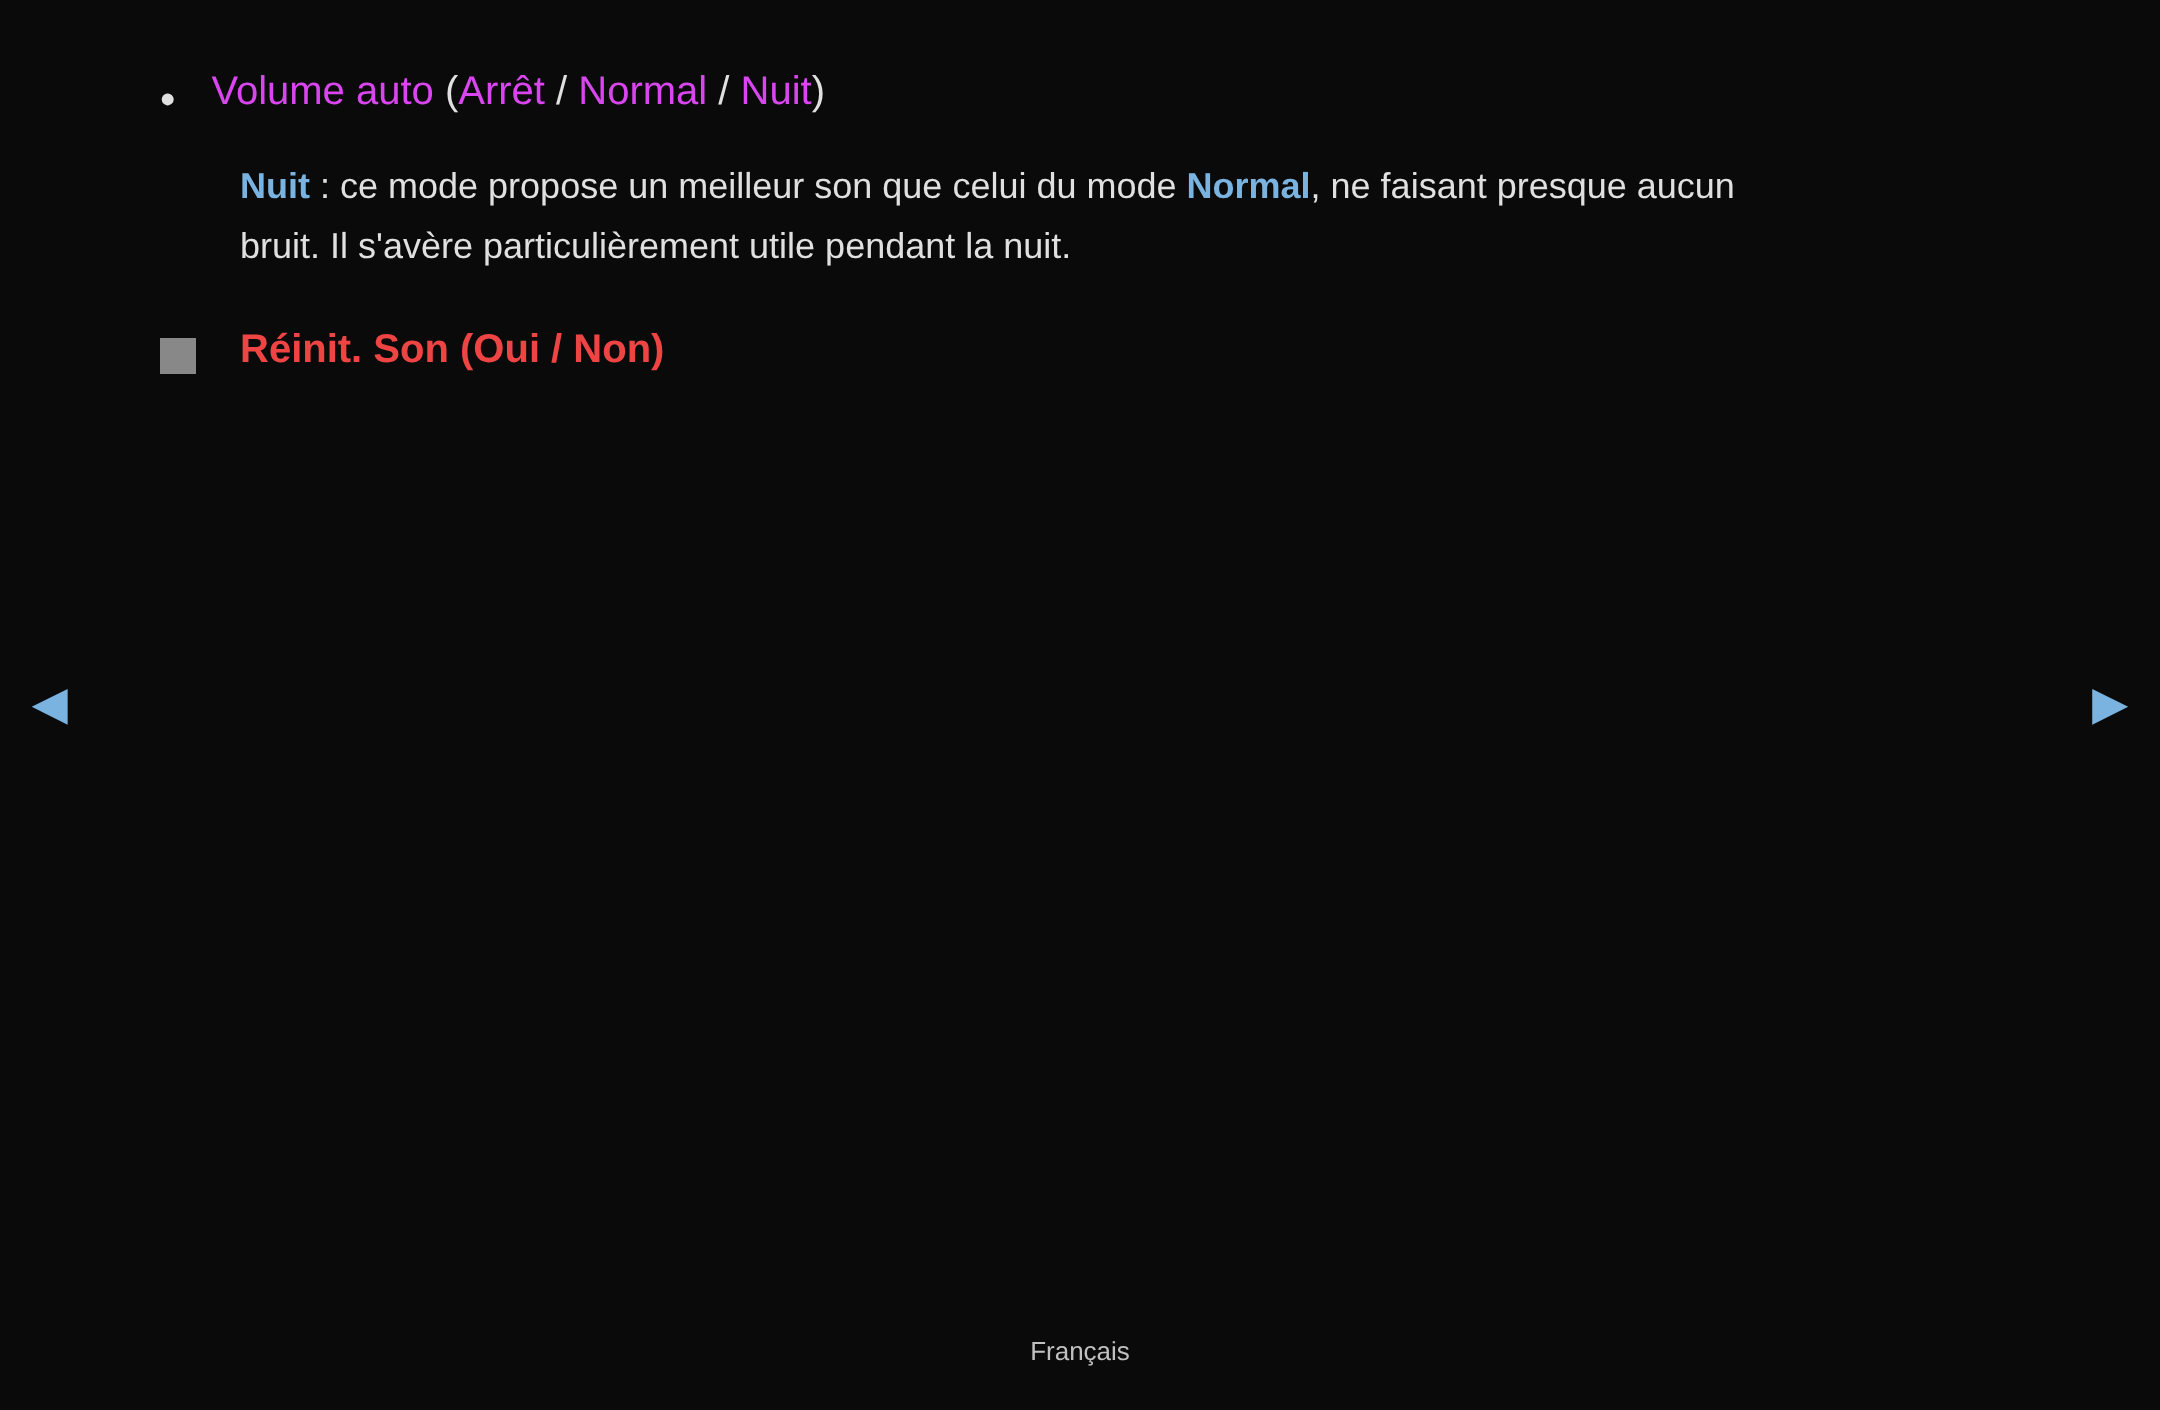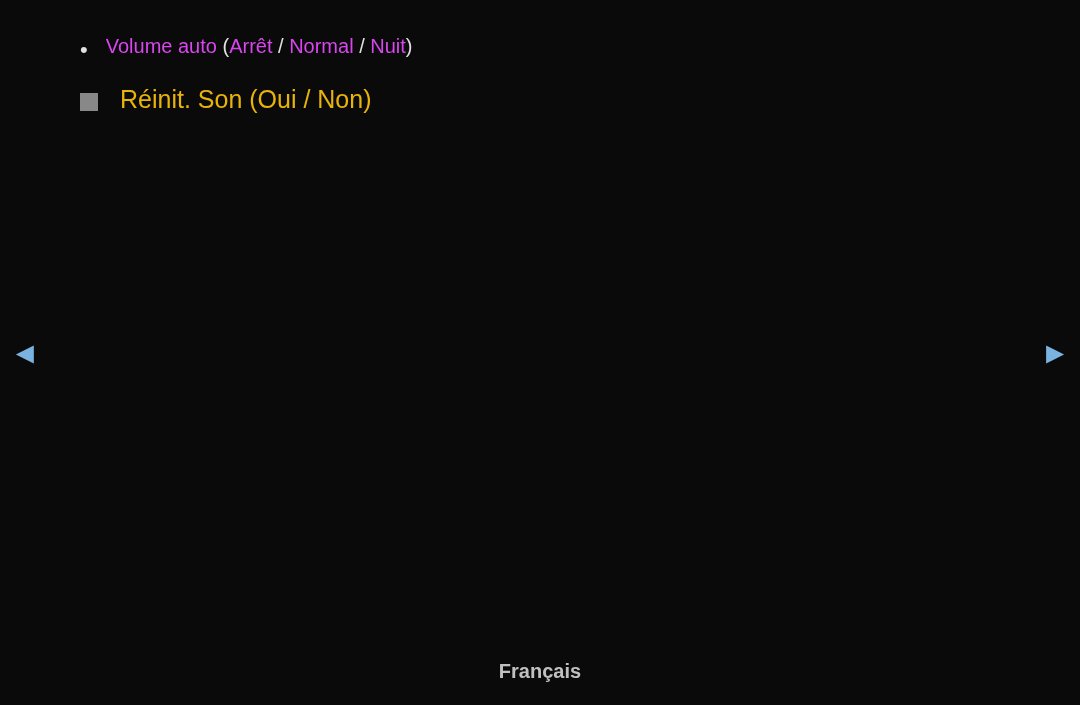--- a/index.html
+++ b/index.html
@@ -48,23 +48,23 @@
       flex-shrink: 0;
     }
 
     .item-title {
       color: #d946ef;
       font-size: 20px;
       font-weight: normal;
     }
 
     .item-title-secondary {
-      color: #eab308;
-      font-size: 25px;
-      font-weight: normal;
+      color: #ef4444;
+      font-size: 20px;
+      font-weight: bold;
     }
 
     .title-normal {
       color: #e0e0e0;
       font-size: 20px;
     }
 
     .description-block {
       margin-left: 40px;
       margin-bottom: 20px;
@@ -99,22 +99,21 @@
       cursor: pointer;
       user-select: none;
     }
 
     .footer-lang {
       position: absolute;
       bottom: 18px;
       left: 50%;
       transform: translateX(-50%);
       color: #c0c0c0;
-      font-size: 20px;
-      font-weight: bold;
+      font-size: 13px;
     }
 
     .section-gap {
       margin-bottom: 12px;
     }
 
     .second-section-title {
       display: flex;
       align-items: center;
       margin-bottom: 16px;
@@ -126,20 +125,23 @@
 <div class="main-content">
 
   <div class="bullet-item section-gap">
     <span class="bullet-dot">•</span>
     <div>
       <span class="item-title">Volume auto</span><span class="title-normal"> (</span><span class="item-title">Arrêt</span><span class="title-normal"> / </span><span class="item-title">Normal</span><span class="title-normal"> / </span><span class="item-title">Nuit</span><span class="title-normal">)</span>
     </div>
   </div>
 
 
+  <div class="description-block">
+    <span class="highlight">Nuit</span><span> : ce mode propose un meilleur son que celui du mode </span><span class="highlight">Normal</span><span>, ne faisant presque aucun bruit. Il s'avère particulièrement utile pendant la nuit.</span>
+  </div>
 
   <div class="second-section-title">
     <div class="bullet-square"></div>
     <div>
       <span class="item-title-secondary">Réinit. Son</span><span class="item-title-secondary"> (Oui / Non)</span>
     </div>
   </div>
 
 </div>
 

